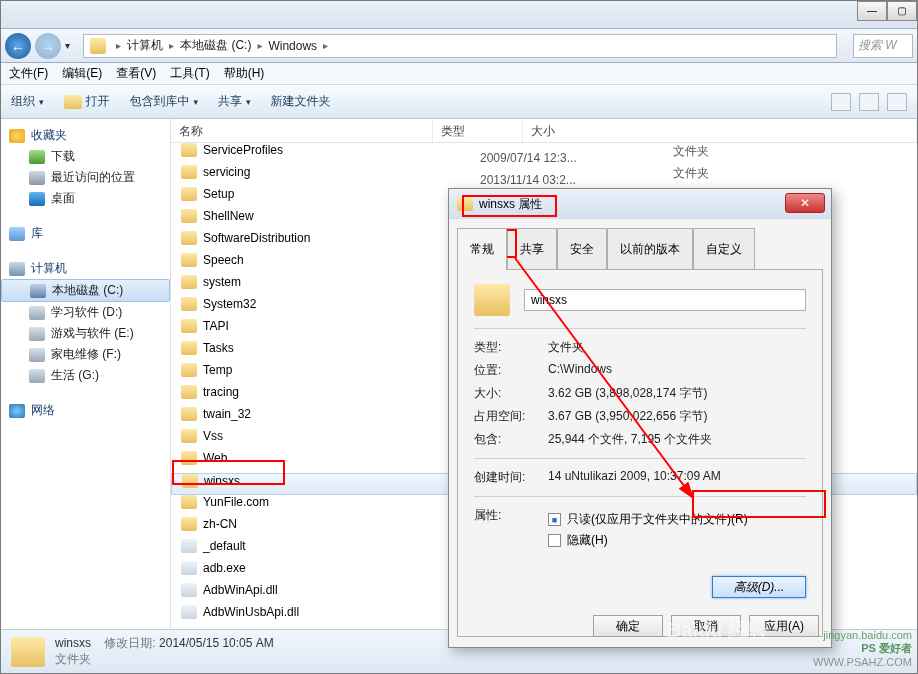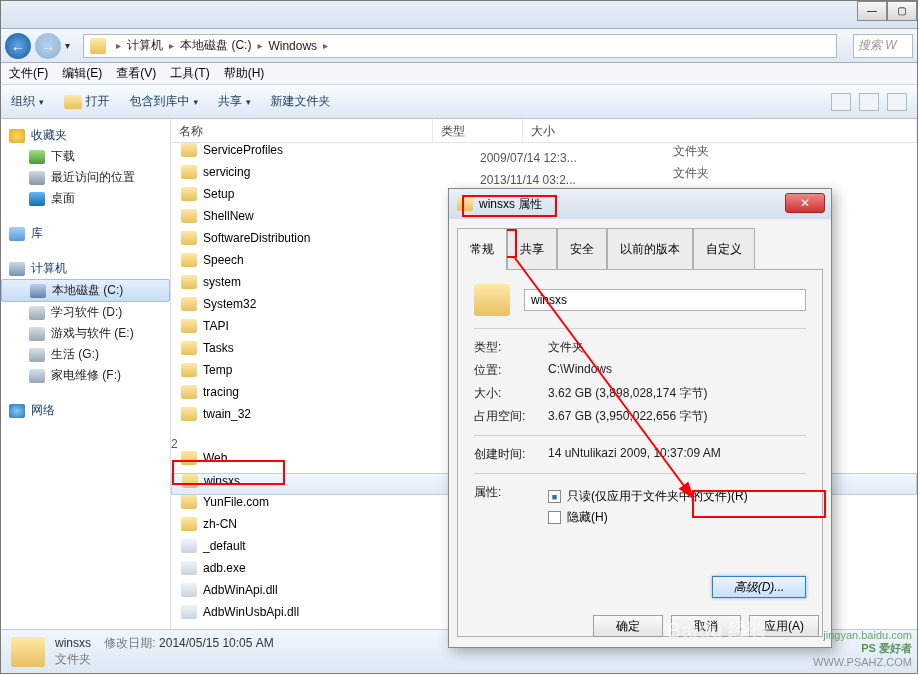--- a/index.html
+++ b/index.html
@@ -201,25 +201,25 @@
         <div class="sb-item">
             <span class="ico drv"></span>
             <span>学习软件 (D:)</span>
           </div>
         <div class="sb-item">
             <span class="ico drv"></span>
             <span>游戏与软件 (E:)</span>
           </div>
         <div class="sb-item">
             <span class="ico drv"></span>
+            <span>家电维修 (F:)</span>
+          </div>
+        <div class="sb-item">
+            <span class="ico drv"></span>
             <span>生活 (G:)</span>
-          </div>
-        <div class="sb-item">
-            <span class="ico drv"></span>
-            <span>家电维修 (F:)</span>
           </div>
       </div>
       <div class="sb-group">
         <div class="sb-head">
             <span class="ico net"></span>
             <span>网络</span>
           </div>
       </div>
     </div>
 
@@ -328,20 +328,24 @@
           </div>
           <div class="file-row">
             <div class="cell-name">
               <span class="fico "></span>
               <span>twain_32</span>
             </div>
             <div class="cell-date">2</div>
             <div class="cell-type"></div>
           </div>
           <div class="file-row">
+            <div class="cell-name">
+              <span class="fico "></span>
+              <span>Vss</span>
+            </div>
             <div class="cell-date">2</div>
             <div class="cell-type"></div>
           </div>
           <div class="file-row">
             <div class="cell-name">
               <span class="fico "></span>
               <span>Web</span>
             </div>
             <div class="cell-date">2</div>
             <div class="cell-type"></div>
@@ -448,20 +452,24 @@
         <span class="prop-label">位置:</span>
         <span class="prop-val">C:\Windows</span>
       </div>
     <div class="prop-row">
         <span class="prop-label">大小:</span>
         <span class="prop-val">3.62 GB (3,898,028,174 字节)</span>
       </div>
     <div class="prop-row">
         <span class="prop-label">占用空间:</span>
         <span class="prop-val">3.67 GB (3,950,022,656 字节)</span>
+      </div>
+    <div class="prop-row">
+        <span class="prop-label">包含:</span>
+        <span class="prop-val">25,944 个文件, 7,195 个文件夹</span>
       </div>
     <div class="prop-sep"></div>
     <div class="prop-row">
         <span class="prop-label">创建时间:</span>
         <span class="prop-val">14 uNtulikazi 2009, 10:37:09 AM</span>
       </div>
     <div class="prop-sep"></div>
     <div class="prop-row">
       <span class="prop-label">属性:</span>
       <div style="flex:1">

